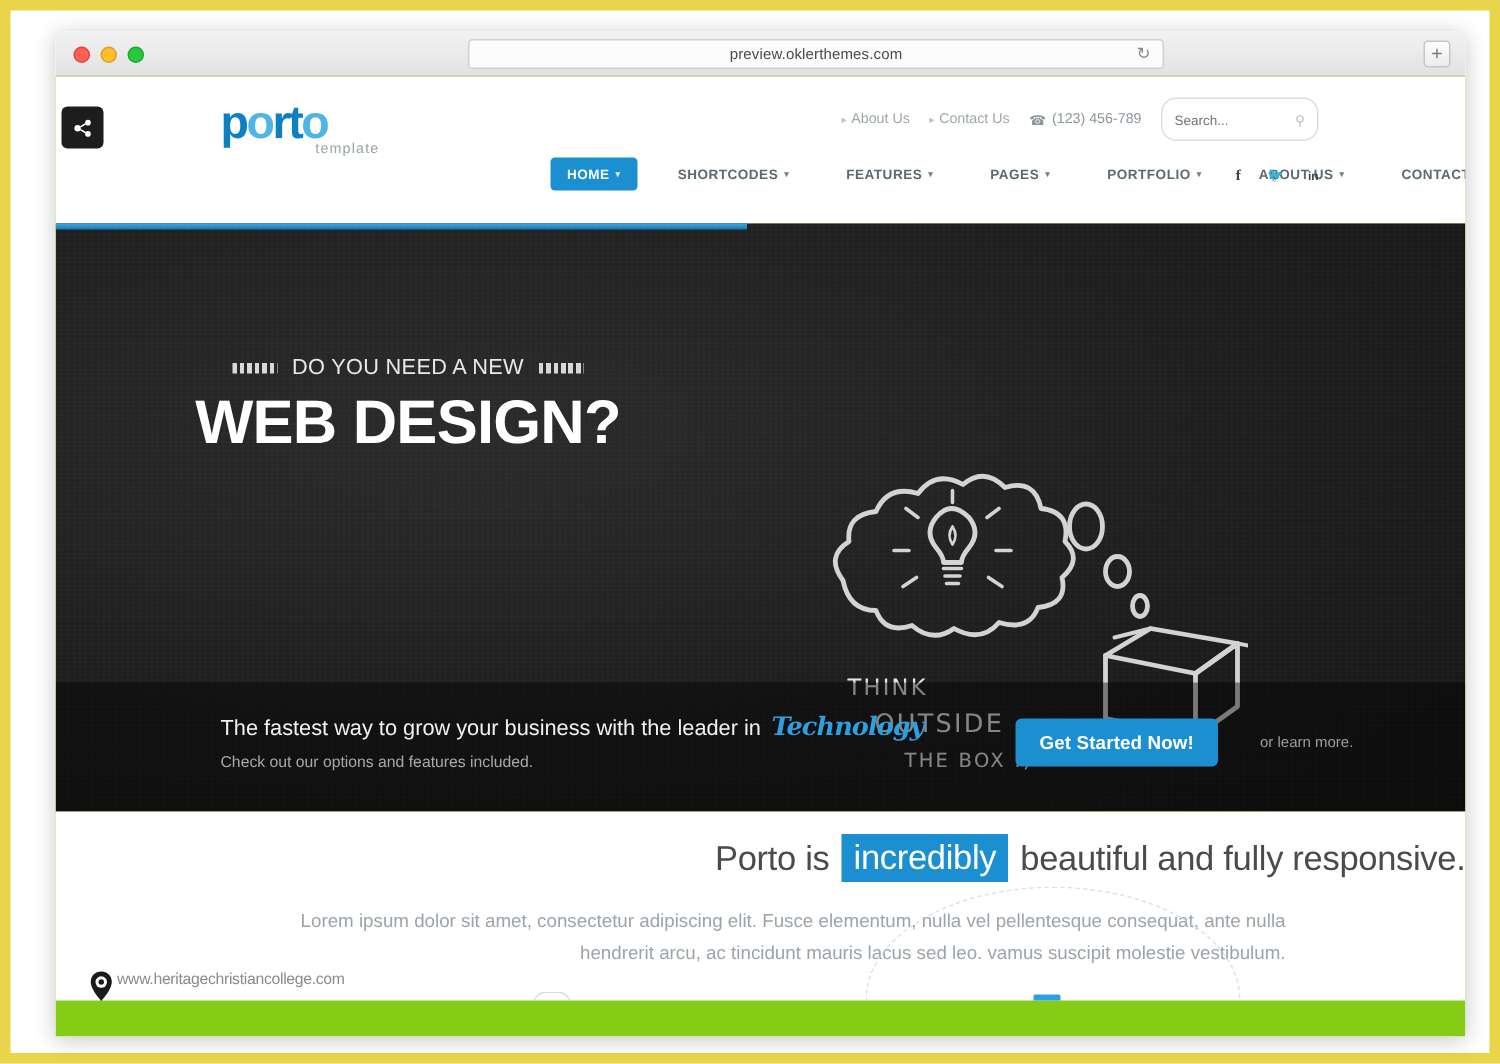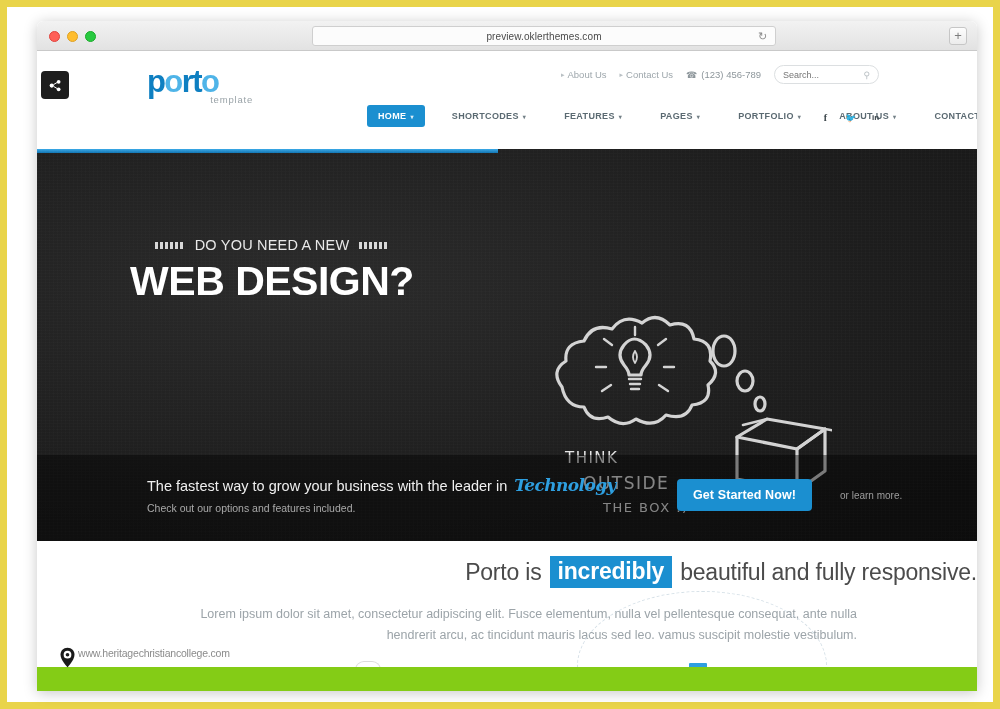--- a/index.html
+++ b/index.html
@@ -99,21 +99,21 @@
     position: absolute; right: 98px; top: 14px;
     display: flex; align-items: center; gap: 13px;
     font-size: 9.5px; color: #9ea7ac;
   }
   .util-link { display: flex; align-items: center; gap: 3px; white-space: nowrap; }
   .util-link .caret { font-size: 7px; color: #b9c0c4; }
   #phone { display: flex; align-items: center; gap: 4px; color: #8d969b; white-space: nowrap; }
   #phone .ph { font-size: 9px; }
   #searchbox {
     display: flex; align-items: center;
-    width: 105px; height: 19px;
+    width: 105px; height: 29px;
     border: 1px solid #dcdfe1; border-radius: 10px;
     padding: 0 8px; background: #fff;
   }
   #searchbox input {
     border: 0; outline: 0; flex: 1; width: 100%;
     font-size: 9px; color: #9aa2a7;
     font-family: "Liberation Sans", sans-serif;
     background: transparent;
   }
   #search-ic { font-size: 9px; color: #b6bdc1; }
@@ -232,21 +232,21 @@
     text-align: right;
     overflow: hidden;
   }
   #tagline {
     font-size: 23px; color: #4b4b4b; letter-spacing: -.2px;
     display: inline-flex; align-items: center; gap: 8px;
     white-space: nowrap;
   }
   #tag-hl {
     background: #1b8fd0; color: #ffffff;
-    font-weight: bold; padding: 2px 8px 3px;
+    font-weight: normal; padding: 2px 8px 3px;
   }
   #lead {
     margin: 16px auto 0; width: 700px;
     font-size: 12.5px; line-height: 21px; color: #9ca4a9;
   }
 
   
   #arc {
     position: absolute; left: 540px; bottom: -74px;
     width: 250px; height: 150px;

